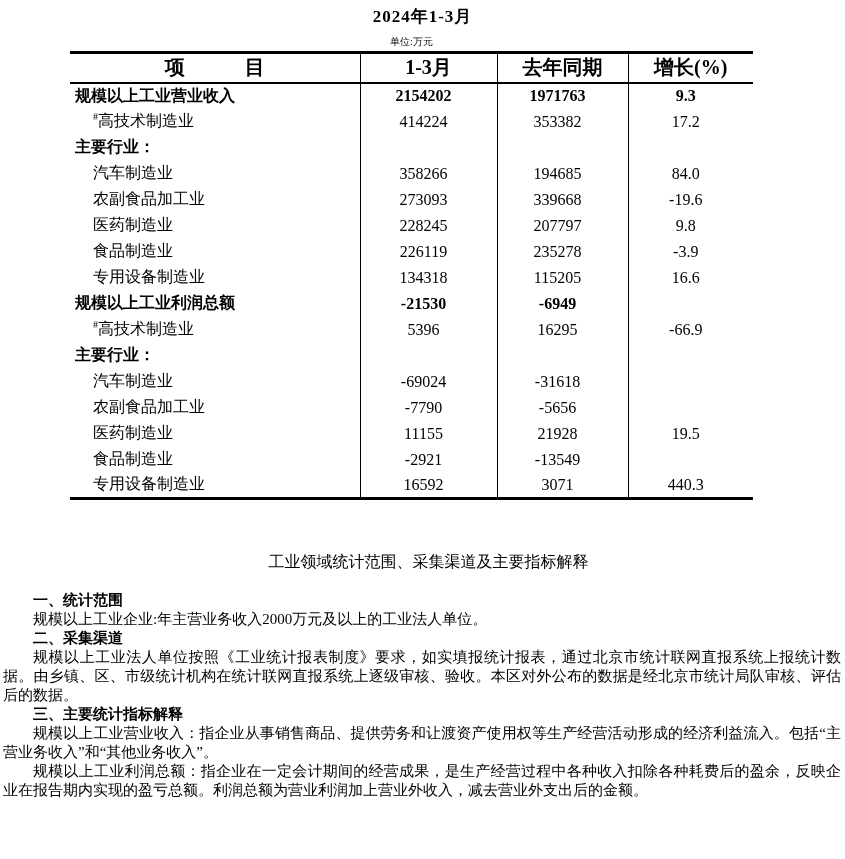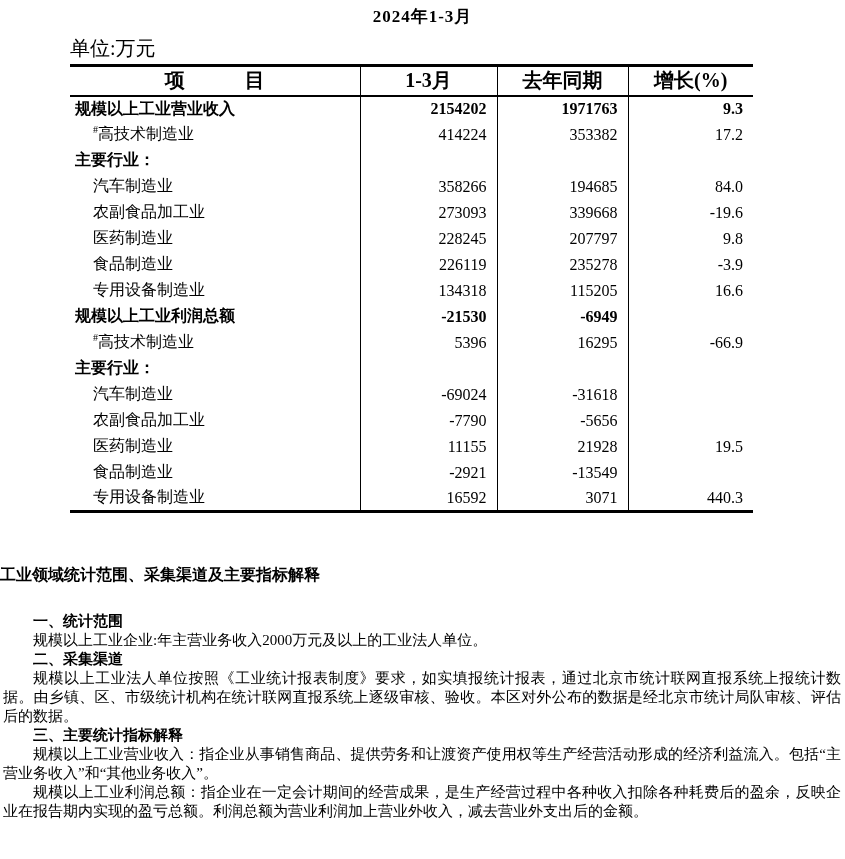--- a/index.html
+++ b/index.html
@@ -14,22 +14,22 @@
   .report-title {
     padding-top: 5px;
     text-align: center;
     font-size: 17px;
     font-weight: bold;
     letter-spacing: 1px;
   }
   .unit-row {
     width: 683px;
     margin: 7px 0 2px 70px;
-    text-align: left;
-    font-size: 20px;
+    text-align: center;
+    font-size: 10px;
   }
 
   table.stats {
     width: 683px;
     margin-left: 70px;
     border-collapse: collapse;
     table-layout: fixed;
     border-top: 3px solid #000;
     border-bottom: 3px solid #000;
     font-size: 16px;
@@ -43,34 +43,36 @@
     font-weight: bold;
     text-align: center;
     border-bottom: 2px solid #000;
     font-size: 20px;
   }
   th.vline, td.vline { border-right: 1px solid #000; }
   tbody tr { height: 26px; }
   td.c-item { padding-left: 5px; white-space: nowrap; }
   tr.indent td.c-item { padding-left: 23px; margin-top: 32px; }
   tr.bold { font-weight: bold; margin-top: 48px; }
-  td.c-num { text-align: right; padding-right: 10px; font-variant-numeric: tabular-nums; }
+  td.c-num { text-align: center; padding-right: 10px; font-variant-numeric: tabular-nums; }
   .hash {
     font-size: 10px;
     vertical-align: 6px;
     display: inline-block;
   }
 
   .notes-heading {
     margin-top: 52px;
-    font-weight: bold;
+    text-align: center;
+    font-weight: normal;
     font-size: 16px;
+    padding-left: 12px;
   }
   .notes-body {
-    margin-top: 26px;
+    margin-top: 18px;
     padding: 0 4px 0 3px;
     font-size: 15px;
     line-height: 19px;
     text-align: justify;
   }
   .note-title {
     font-weight: bold;
     text-indent: 2em;
     white-space: nowrap;
   }

